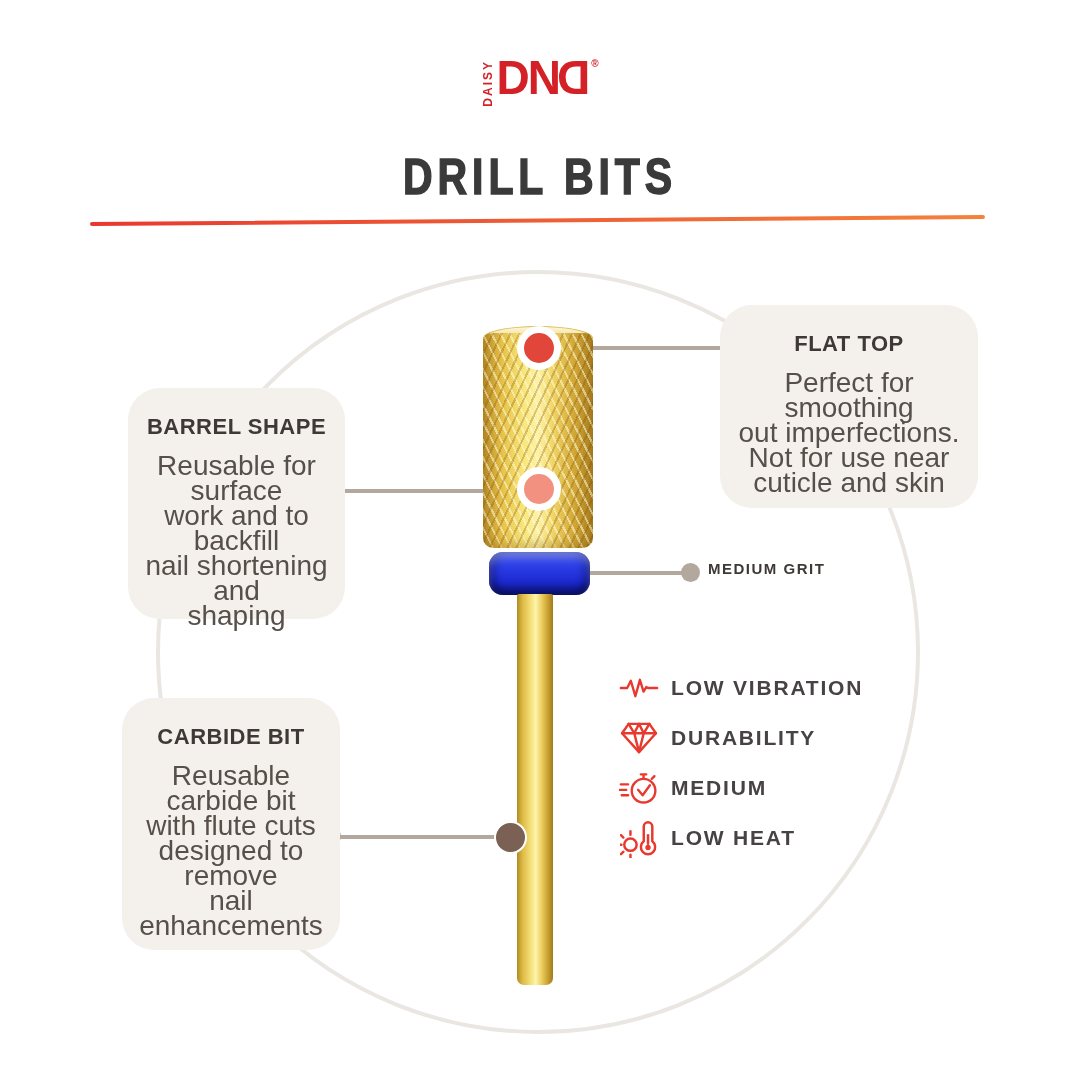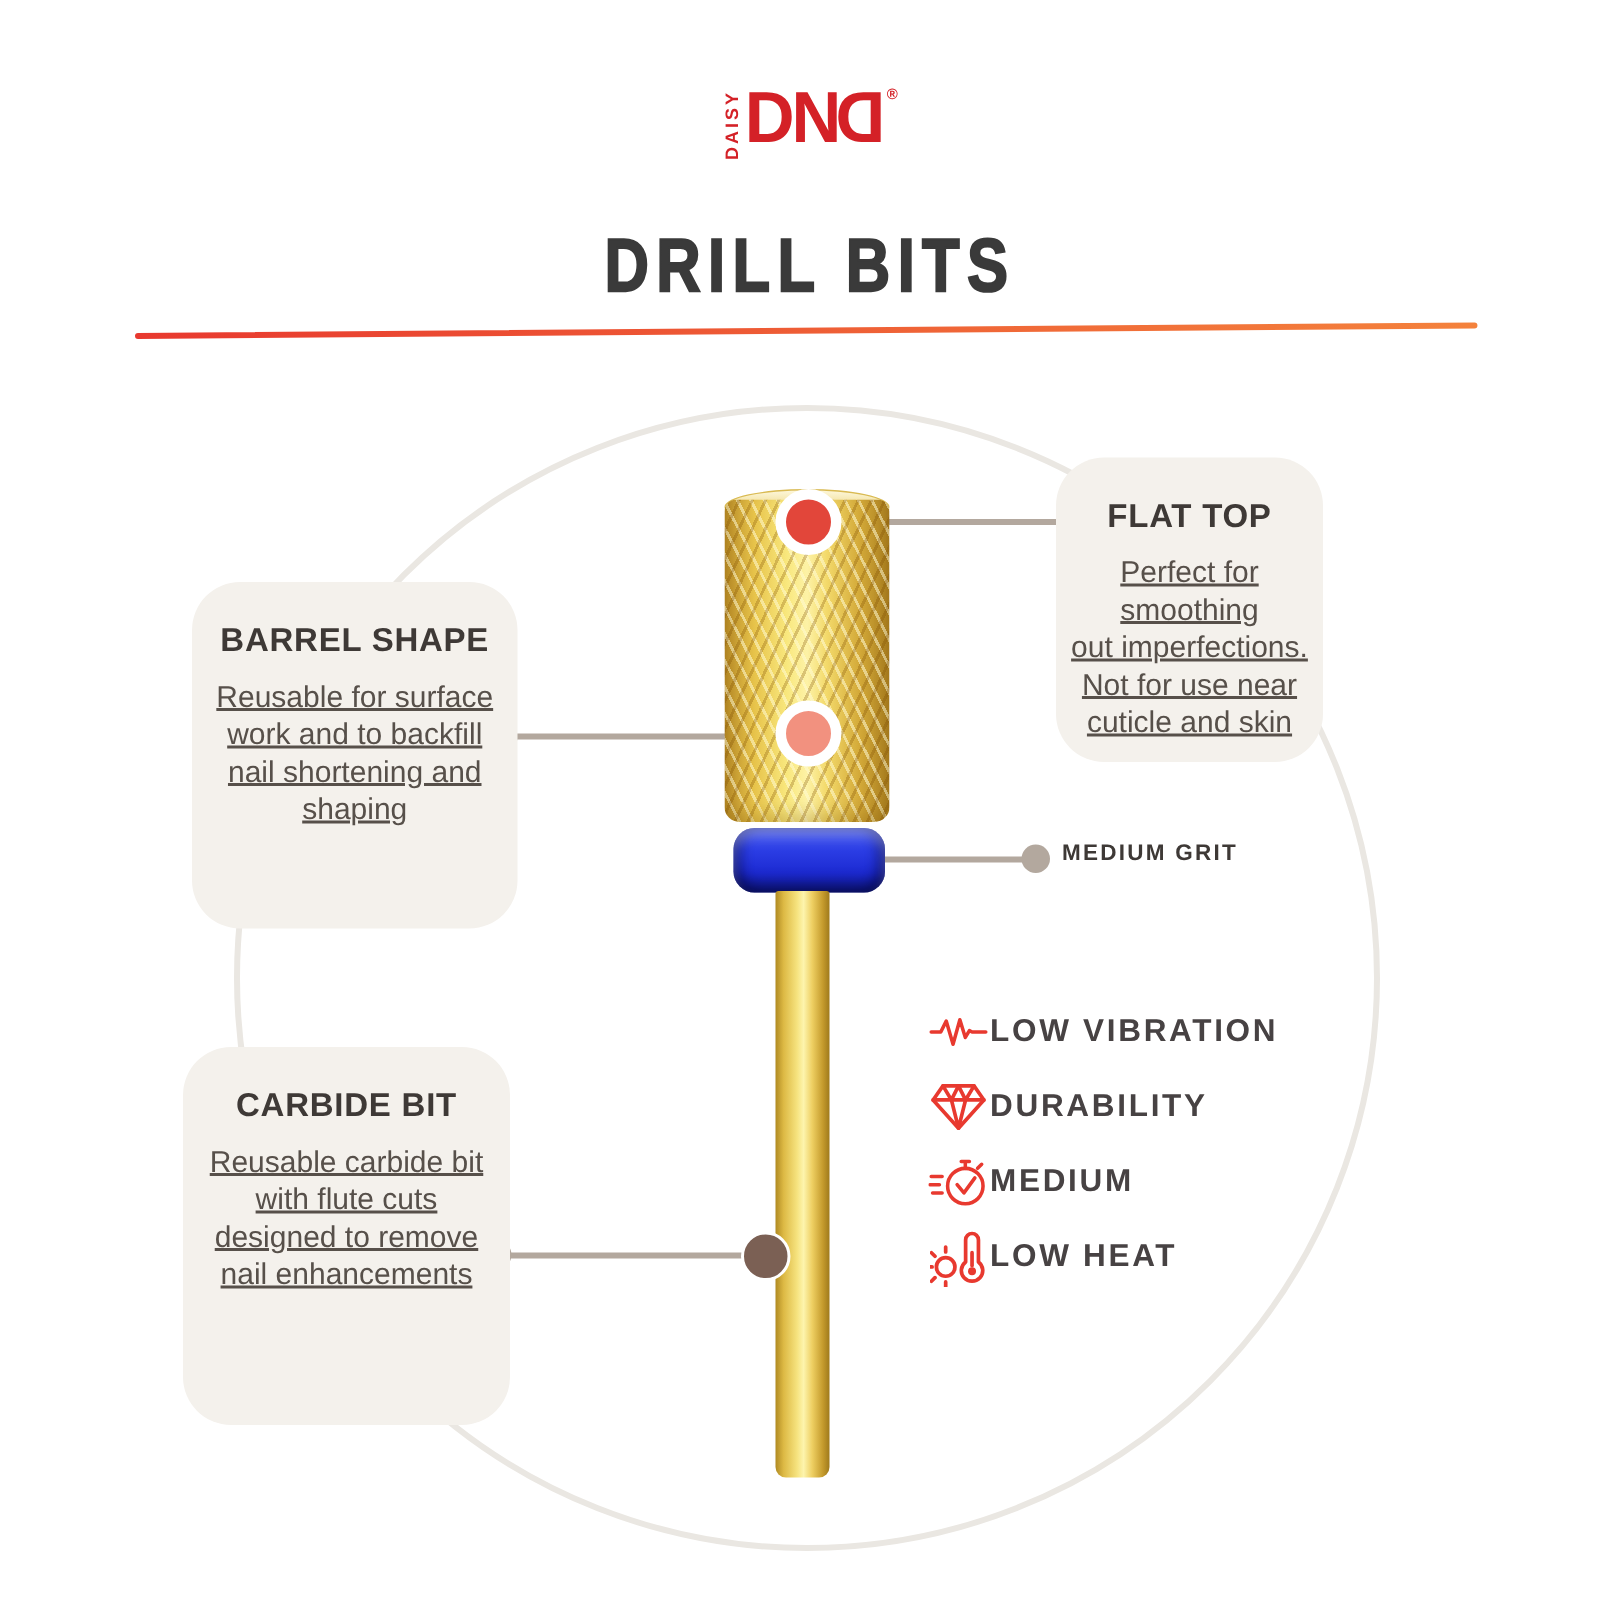--- a/index.html
+++ b/index.html
@@ -78,42 +78,42 @@
   
   .marker{position:absolute;border-radius:50%;box-sizing:border-box;}
   .marker-red{left:517px;top:326px;width:44px;height:44px;background:var(--dot_red);border:7px solid #ffffff;}
   .marker-salmon{left:517px;top:467px;width:44px;height:44px;background:var(--dot_salmon);border:7px solid #ffffff;}
   .marker-brown{left:494px;top:821px;width:33px;height:33px;background:var(--dot_brown);border:2px solid #ffffff;}
   
   .box{
     position:absolute;background:var(--box_bg);border-radius:32px;
     box-sizing:border-box;text-align:center;padding:26px 10px 0 10px;
   }
-  .box-flat{left:704px;top:305px;width:178px;height:203px;}
+  .box-flat{left:720px;top:305px;width:258px;height:203px;}
   .box-barrel{left:128px;top:388px;width:217px;height:231px;}
   .box-carbide{left:122px;top:698px;width:218px;height:252px;}
   .box-title{
     font-size:22px;font-weight:700;color:var(--heading_ink);
     letter-spacing:0.5px;margin:0 0 13px 0;
   }
   .box-body{
-    font-size:20px;line-height:25px;color:var(--body_ink);
-    white-space:pre-line;margin:0;text-decoration:underline;
+    font-size:28px;line-height:25px;color:var(--body_ink);
+    white-space:pre-line;margin:0;
   }
   
   .grit-label{
     position:absolute;left:708px;top:560px;
     font-size:15px;font-weight:700;letter-spacing:1.5px;color:var(--heading_ink);
   }
   
   .features{position:absolute;left:618px;top:670px;display:flex;flex-direction:column;gap:14px;}
   .feature{display:flex;align-items:center;height:36px;}
   .feature-icon{width:42px;height:36px;display:flex;align-items:center;justify-content:center;flex:0 0 42px;}
   .feature-icon svg{stroke:var(--icon_red);fill:none;stroke-width:2.6;stroke-linecap:round;stroke-linejoin:round;}
-  .feature-label{font-size:21px;font-weight:700;letter-spacing:1.8px;color:#474243;}
+  .feature-label{margin-left:11px;font-size:21px;font-weight:700;letter-spacing:1.8px;color:#474243;}
 </style>
 </head>
 <body>
 
 <div class="canvas">
 
   <div class="logo">
     <div class="logo-inner">
       <span class="logo-daisy">DAISY</span>
       <span class="logo-main"><span>D</span><span>N</span><span class="logo-flip">D</span></span>

